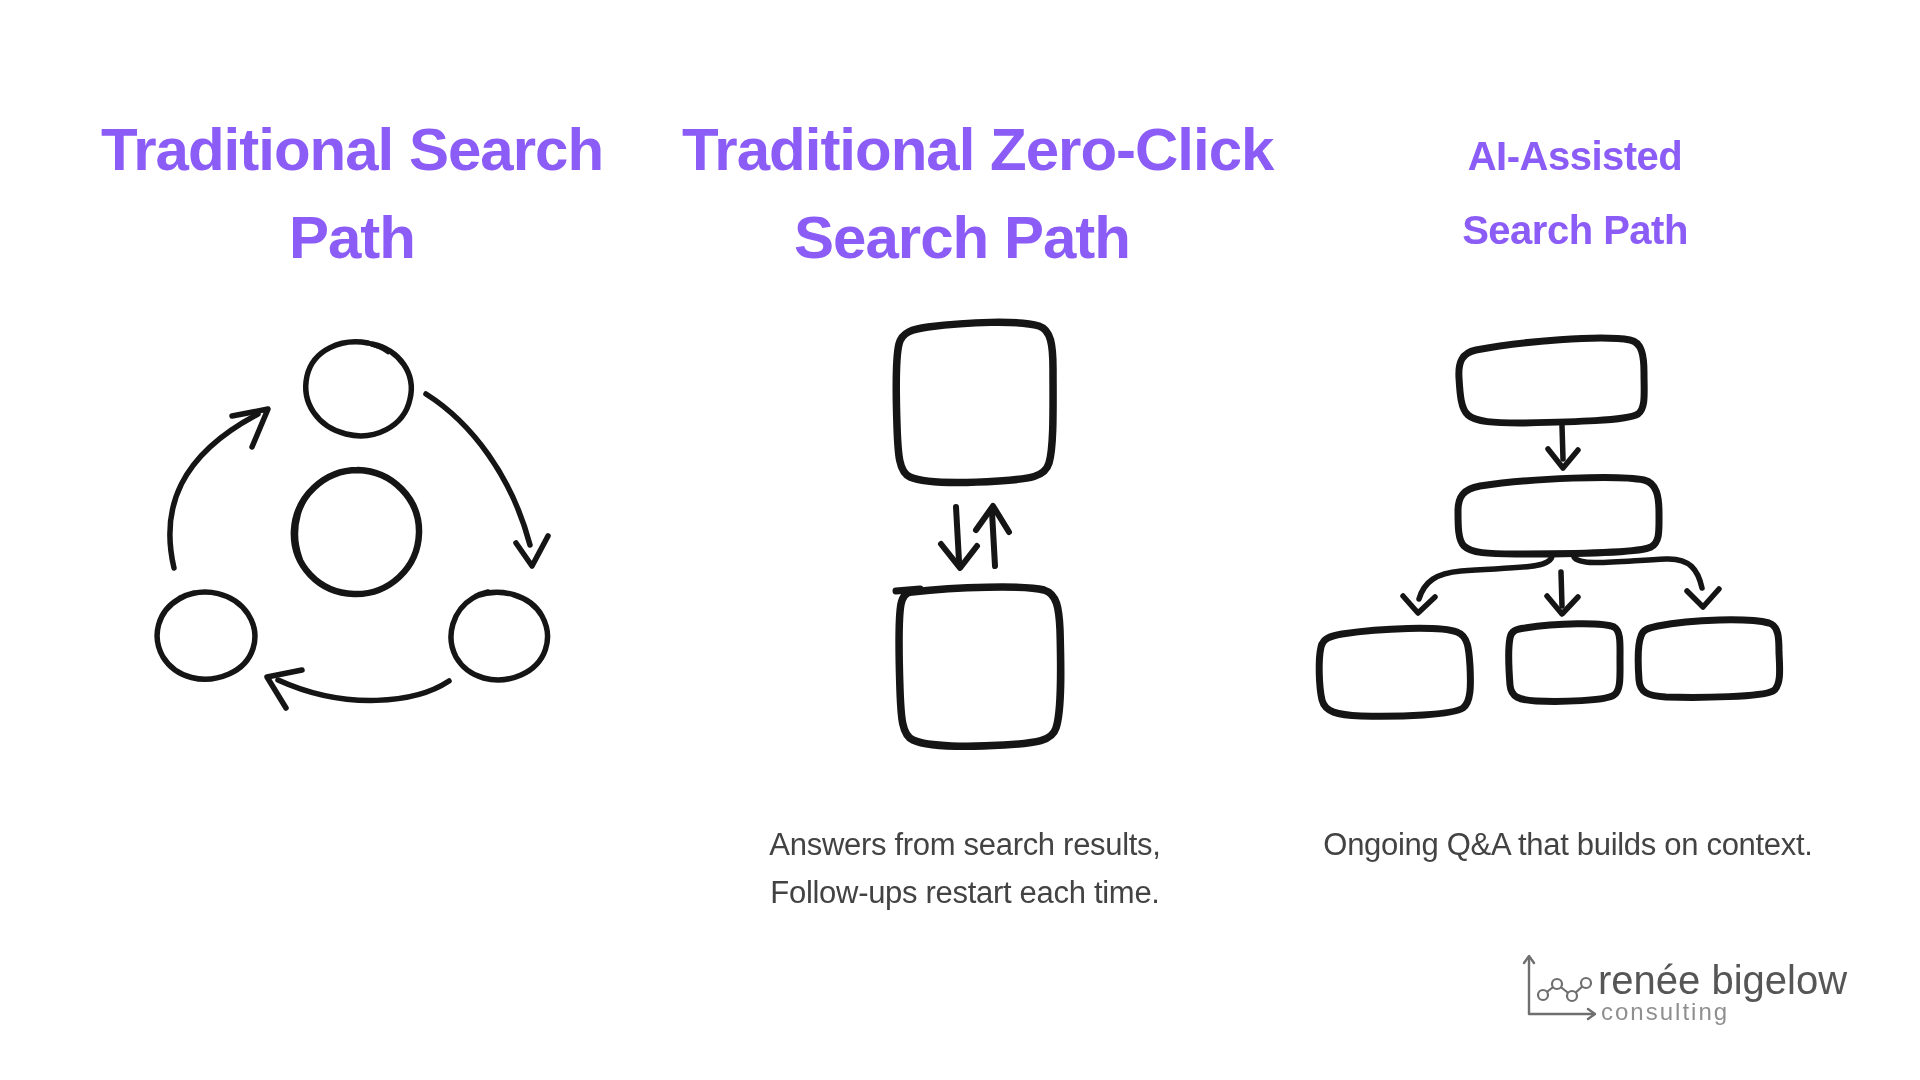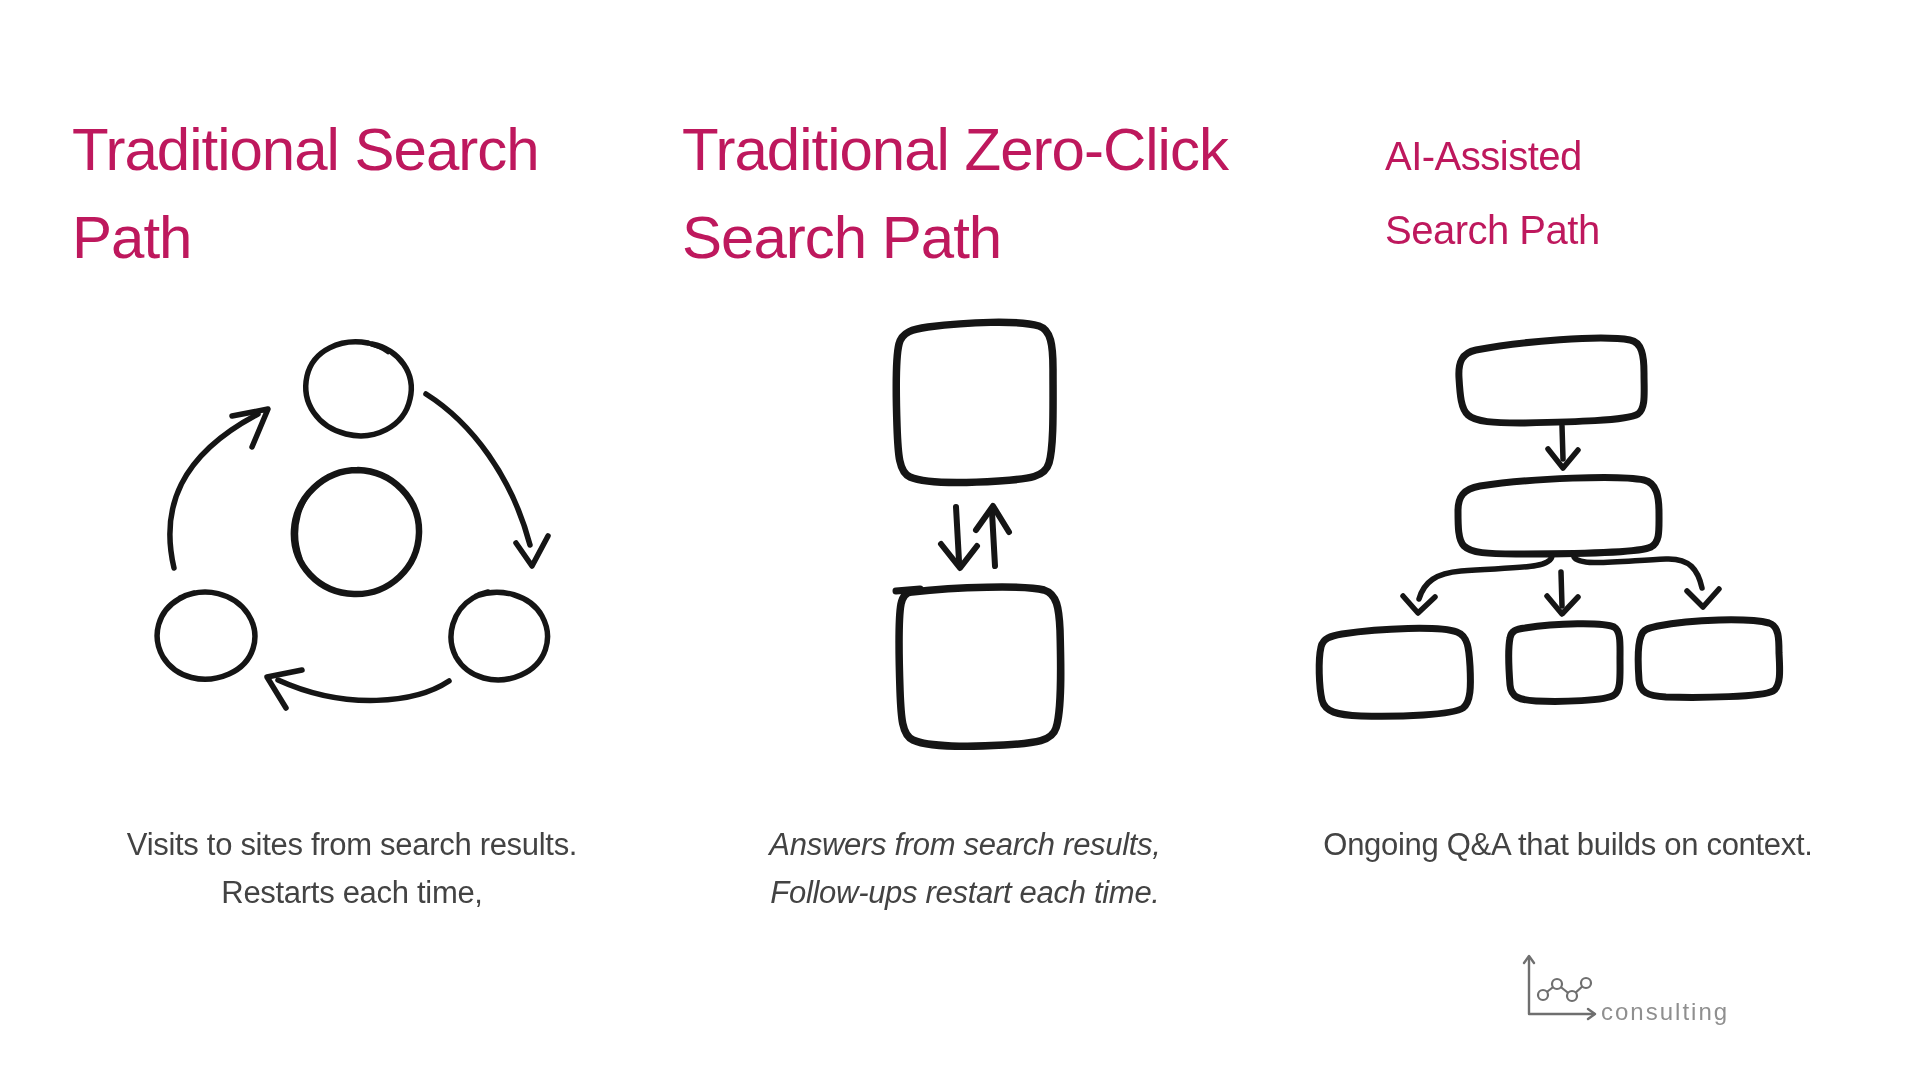--- a/index.html
+++ b/index.html
@@ -2,32 +2,32 @@
 <html lang="en"><head>
 <meta charset="utf-8">
 <title>Search Path Comparison</title>
 <style>
   html,body{margin:0;padding:0;background:#ffffff;}
   .canvas{
     position:relative;width:1920px;height:1080px;background:#ffffff;overflow:hidden;
     font-family:"Liberation Sans","DejaVu Sans",sans-serif;color:#151515;
   }
   .title{
-    position:absolute;text-align:left;font-size:60px;line-height:88px;
-    font-weight:400;letter-spacing:-1px;color:#be185d;white-space:nowrap;
+    position:absolute;text-align:center;font-size:60px;line-height:88px;
+    font-weight:700;letter-spacing:-1px;color:#8b5cf6;white-space:nowrap;
   }
   .title.t1{left:72px;top:106px;width:560px;}
   .title.t2{left:682px;top:106px;width:560px;}
   .title.t3{left:1385px;top:119px;width:380px;font-size:40px;line-height:74px;letter-spacing:-0.5px;}
   .caption{
     position:absolute;text-align:center;font-size:31px;line-height:48px;
     font-weight:300;letter-spacing:-0.3px;color:#434343;white-space:nowrap;
   }
   .caption.c1{left:72px;top:821px;width:560px;}
-  .caption.c2{left:685px;top:821px;width:560px;font-style:italic;}
+  .caption.c2{left:685px;top:821px;width:560px;}
   .caption.c3{left:1280px;top:821px;width:576px;text-align:center;}
   svg.diagram{position:absolute;display:block;}
   svg.d1{left:120px;top:300px;width:480px;height:440px;}
   svg.d2{left:860px;top:300px;width:270px;height:460px;}
   svg.d3{left:1280px;top:310px;width:560px;height:420px;}
   .logo{position:absolute;left:1513px;top:945px;width:360px;height:90px;}
   .logo svg{position:absolute;left:0;top:0;width:90px;height:82px;display:block;}
   .logo-name{position:absolute;left:85px;top:13px;font-size:40px;line-height:44px;color:#565656;white-space:nowrap;}
   .logo-descriptor{position:absolute;left:88px;top:54px;font-size:24px;line-height:26px;letter-spacing:2px;color:#8f8f8f;white-space:nowrap;text-align:right;}
 </style>
@@ -89,24 +89,20 @@
       <path stroke-width="5.5" d="M 281 262 L 282 296"></path>
       <path stroke-width="5.5" d="M 267 286 L 282 304 L 298 287"></path>
       <path stroke-width="5.5" d="M 294 247 C 299 257 341 251 386 249 C 410 248 418 260 422 278"></path>
       <path stroke-width="5.5" d="M 407 281 L 423 297 L 439 279"></path>
       <path stroke-width="7" d="M 62 324 C 102 318 160 316 177 322 C 188 326 189 339 190 356 C 191 376 191 392 183 398 C 173 405 121 407 81 406 C 57 405 45 402 42 390 C 39 377 38 350 41 337 C 43 328 51 326 62 324 Z"></path>
       <path stroke-width="7" d="M 245 318 C 276 313 324 312 334 317 C 341 321 340 334 340 349 C 340 367 341 380 334 385 C 326 391 281 392 256 391 C 239 390 231 387 230 375 C 229 362 228 338 230 328 C 231 321 236 319 245 318 Z"></path>
       <path stroke-width="7" d="M 378 316 C 412 309 470 308 489 313 C 499 316 499 329 499 343 C 500 361 501 376 493 381 C 483 387 421 388 386 387 C 367 386 360 382 359 370 C 358 356 357 336 361 326 C 363 319 369 318 378 316 Z"></path>
     </g>
   </svg>
 
-  <div class="caption c1">
-    <div>Visits to sites from search results.</div>
-    <div>Restarts each time,</div>
-  </div>
   <div class="caption c2">
     <div>Answers from search results,</div>
     <div>Follow-ups restart each time.</div>
   </div>
   <div class="caption c3">
     <div>Ongoing Q&amp;A that builds on context.</div>
     <div></div>
   </div>
 
   <div class="logo">
@@ -117,16 +113,17 @@
         <path stroke-width="2.4" d="M 75 64 L 82 69 L 75 74"></path>
         <path stroke-width="2.2" d="M 30 50 L 44 39 L 59 51 L 73 38"></path>
         <g fill="#ffffff" stroke-width="2.2">
           <circle cx="30" cy="50" r="5"></circle>
           <circle cx="44" cy="39" r="5"></circle>
           <circle cx="59" cy="51" r="5"></circle>
           <circle cx="73" cy="38" r="5"></circle>
         </g>
       </g>
     </svg>
+    <div class="logo-name">renée bigelow</div>
     <div class="logo-descriptor">consulting</div>
   </div>
 
 </div>
 
 </body></html>

